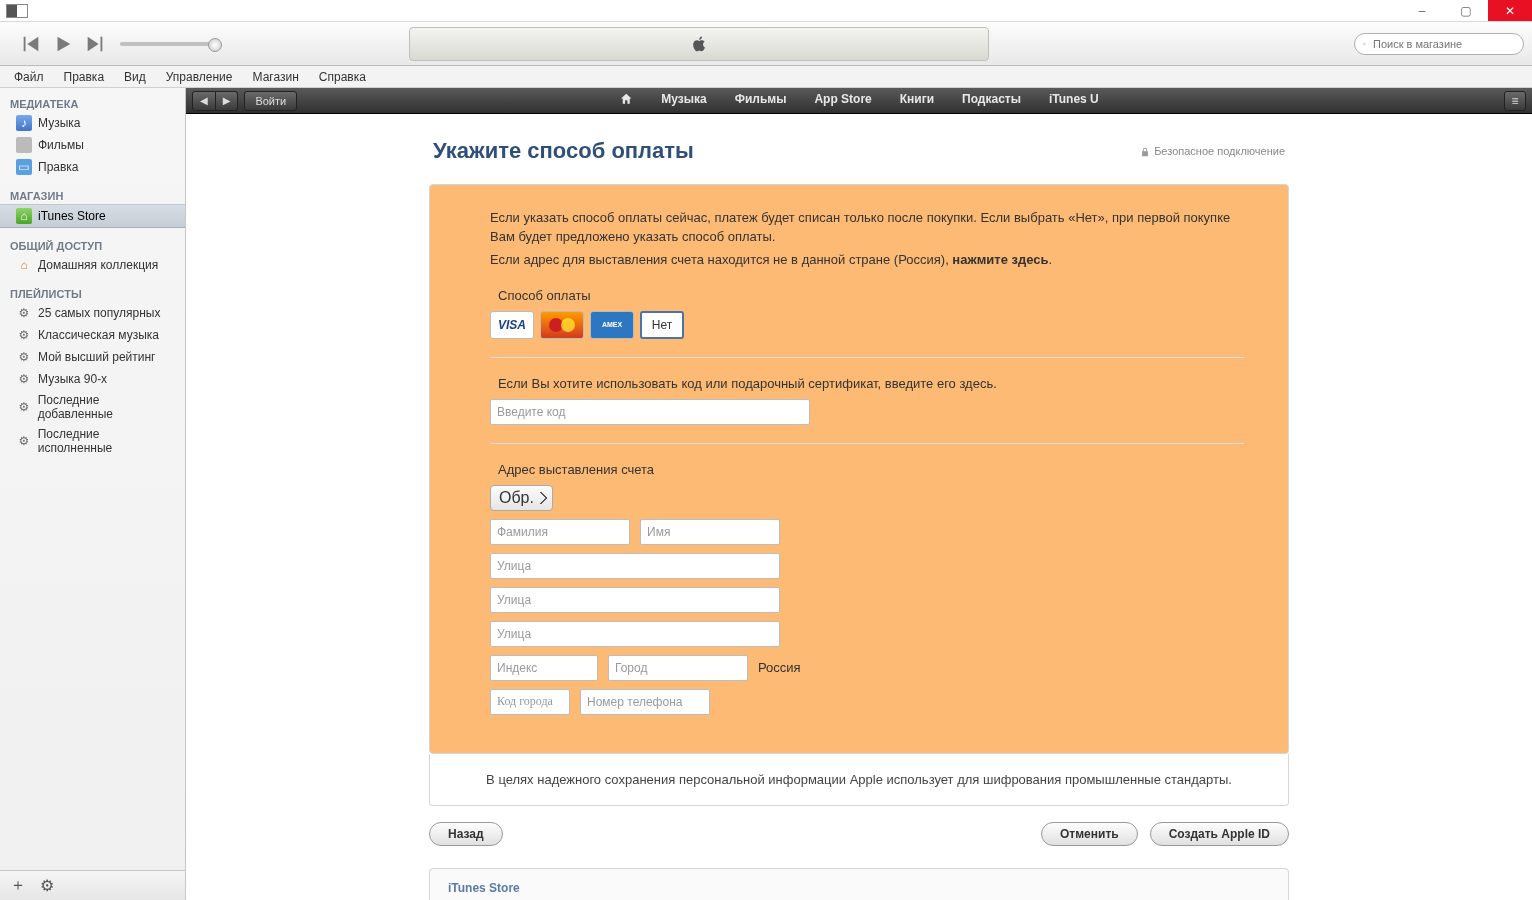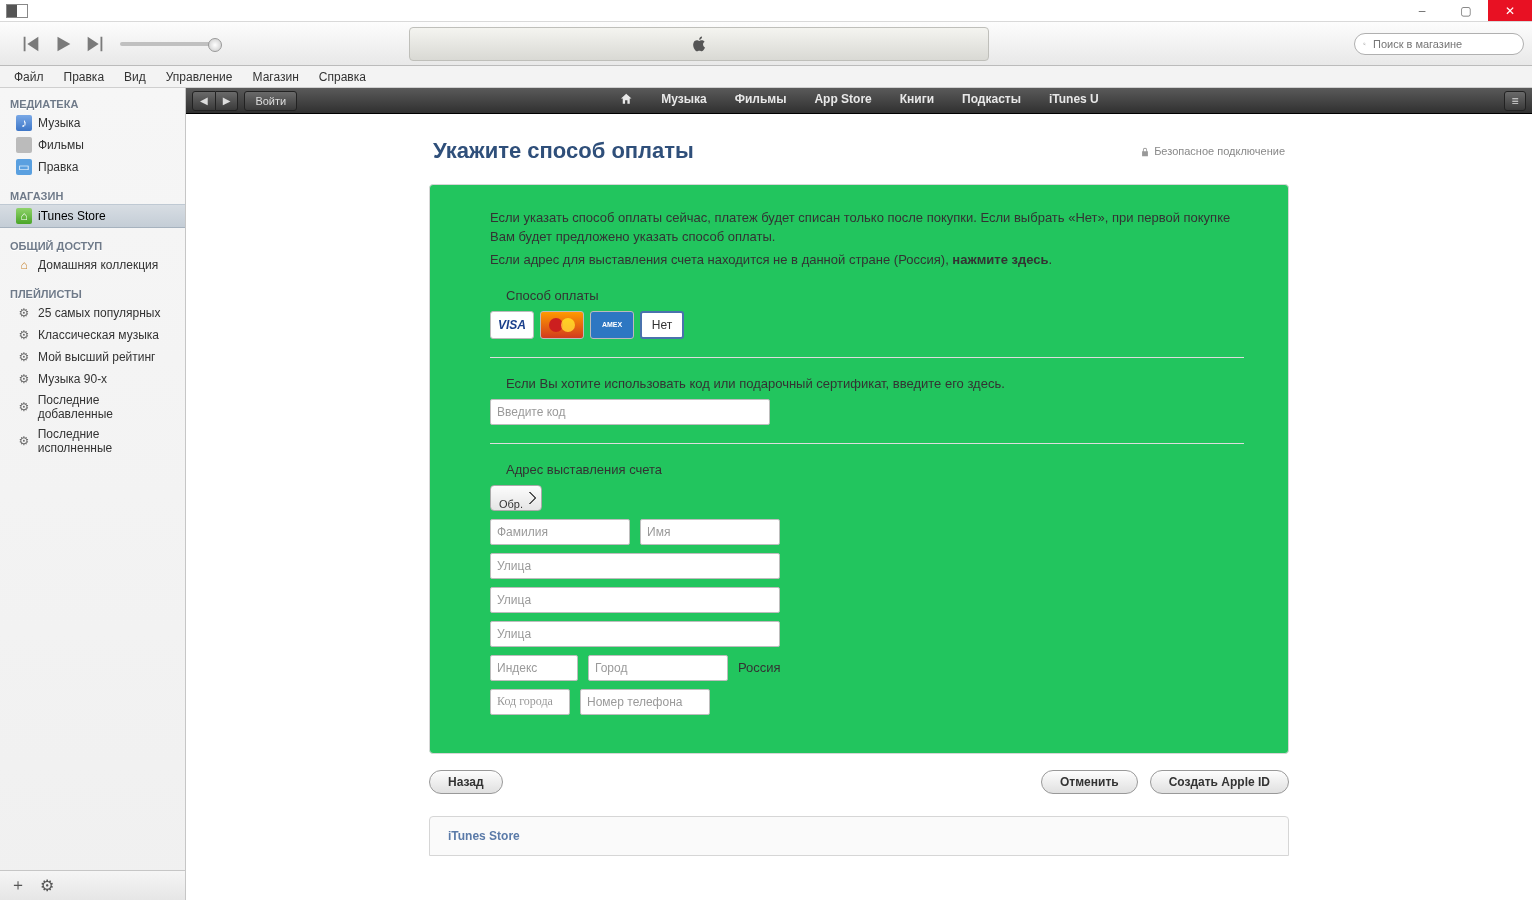--- a/index.html
+++ b/index.html
@@ -54,39 +54,39 @@
 .storelinks span { color: #e8e8e8; }
 .hamb { margin-left: auto; margin-right: 6px; height: 20px; width: 22px; background: linear-gradient(#6a6a6a,#3a3a3a); border: 1px solid #222; border-radius: 3px; color: #ddd; display: flex; align-items: center; justify-content: center; }
 
 .page { flex: 1; overflow: auto; background: #fff; }
 .pageinner { max-width: 860px; margin: 0 auto; padding: 24px 0 20px; }
 .pagetitle { display: flex; align-items: center; justify-content: space-between; margin-bottom: 20px; padding: 0 4px; }
 .pagetitle h1 { font-size: 22px; font-weight: 700; color: #2f4f7a; }
 .secure { font-size: 11px; color: #888; display: flex; align-items: flex-end; gap: 4px; }
 .secure svg { width: 10px; height: 10px; fill: #999; }
 
-.block { border: 1px solid #d6d6d6; border-radius: 4px; background: #22c55e; padding: 24px 44px 30px 60px; font-size: 13px; color: #333; }
+.block { border: 1px solid #d6d6d6; border-radius: 4px; background: #fdba74; padding: 24px 44px 30px 60px; font-size: 13px; color: #333; }
 .block .para { margin-bottom: 4px; line-height: 1.45; }
 .block .para b { font-weight: 700; }
-.subhead { margin: 18px 16px 8px; color: #333; font-size: 13px; }
+.subhead { margin: 18px 8px 8px; color: #333; font-size: 13px; }
 .section-sep { border: none; border-top: 1px solid #ddd; margin: 18px 0 0; }
 .cards { display: flex; gap: 6px; margin-bottom: 0; }
 .card { width: 44px; height: 28px; border: 1px solid #bbb; border-radius: 3px; background: #fff; display: flex; align-items: center; justify-content: center; font-size: 9px; font-weight: 700; }
 .card.visa { color: #1a3f8b; font-style: italic; font-size: 12px; }
 .card.mc { background: linear-gradient(#ff9a00,#d23a1e); position: relative; color: transparent; }
 .card.mc::before, .card.mc::after { content: ""; width: 14px; height: 14px; border-radius: 50%; position: absolute; top: 6px; }
 .card.mc::before { background: #cc1f1f; left: 8px; }
 .card.mc::after { background: #f7a11b; right: 8px; mix-blend-mode: screen; }
 .card.amex { background: #2d77c2; color: #fff; font-size: 7px; }
 .card.none { border: 2px solid #4a72ad; color: #333; font-size: 12px; font-weight: 400; }
 
 .tf { height: 26px; border: 1px solid #bdbdbd; border-radius: 2px; padding: 0 6px; font-size: 12px; color: #333; background: #fff; outline: none; }
 .tf::placeholder { color: #9a9a9a; }
 .row { display: flex; gap: 10px; margin-bottom: 8px; align-items: center; }
-.sel { height: 26px; border: 1px solid #aaa; border-radius: 4px; background: linear-gradient(#fcfcfc,#e5e5e5); padding: 0 18px 0 8px; font-size: 11px; position: relative; display: inline-flex; align-items: flex-end; }
+.sel { height: 26px; border: 1px solid #aaa; border-radius: 4px; background: linear-gradient(#fcfcfc,#e5e5e5); padding: 0 18px 0 8px; font-size: 16px; position: relative; display: inline-flex; align-items: center; }
 .sel::after { content: ""; position: absolute; right: 5px; top: 6px; width: 7px; height: 12px; background:
   linear-gradient(45deg, transparent 45%, #555 45%, #555 55%, transparent 55%) 0 0 / 100% 50% no-repeat,
   linear-gradient(-45deg, transparent 45%, #555 45%, #555 55%, transparent 55%) 0 100% / 100% 50% no-repeat; }
 
 .bottomblock { border: 1px solid #d6d6d6; border-top: none; border-radius: 0 0 4px 4px; background: #fff; padding: 18px 30px; text-align: center; font-size: 13px; color: #444; }
 
 .actions { display: flex; align-items: center; margin-top: 16px; }
 .pill { height: 24px; border: 1px solid #999; border-radius: 12px; background: linear-gradient(#fdfdfd,#e0e0e0); padding: 0 18px; font-size: 12px; color: #333; display: inline-flex; align-items: center; font-weight: 700; }
 .actions .spacer { flex: 1; }
 .actions .gap { width: 12px; }
@@ -270,21 +270,21 @@
           <div class="cards">
             <div class="card visa">VISA</div>
             <div class="card mc">MasterCard</div>
             <div class="card amex">AMEX</div>
             <div class="card none">Нет</div>
           </div>
 
           <hr class="section-sep">
           <div class="subhead">Если Вы хотите использовать код или подарочный сертификат, введите его здесь.</div>
           <div class="row">
-              <input class="tf" style="width: 280px;" placeholder="Введите код">
+              <input class="tf" style="width: 320px;" placeholder="Введите код">
             </div>
 
           <hr class="section-sep">
           <div class="subhead">Адрес выставления счета</div>
           <div class="row">
             <div class="sel">
                 <span>Обр.</span>
               </div>
           </div>
           <div class="row">
@@ -294,30 +294,33 @@
           <div class="row">
               <input class="tf" style="width: 290px;" placeholder="Улица">
             </div>
           <div class="row">
               <input class="tf" style="width: 290px;" placeholder="Улица">
             </div>
           <div class="row">
               <input class="tf" style="width: 290px;" placeholder="Улица">
             </div>
           <div class="row">
-            <input class="tf" style="width: 88px;" placeholder="Индекс">
+            <input class="tf" style="width: 108px;" placeholder="Индекс">
             <input class="tf" style="width: 140px;" placeholder="Город">
             <span>Россия</span>
           </div>
           <div class="row">
             <input class="tf" style="width: 80px; font-family: Liberation Serif, serif;" placeholder="Код города">
             <input class="tf" style="width: 130px;" placeholder="Номер телефона">
           </div>
         </div>
 
+        <div class="bottomblock">
+          <span>В целях надежного сохранения персональной информации Apple использует для шифрования промышленные стандарты.</span>
+        </div>
 
         <div class="actions">
           <div class="pill">Назад</div>
           <div class="spacer"></div>
           <div class="pill">Отменить</div>
           <div class="gap"></div>
           <div class="pill">Создать Apple ID</div>
         </div>
 
         <div class="footerbox">iTunes Store</div>

